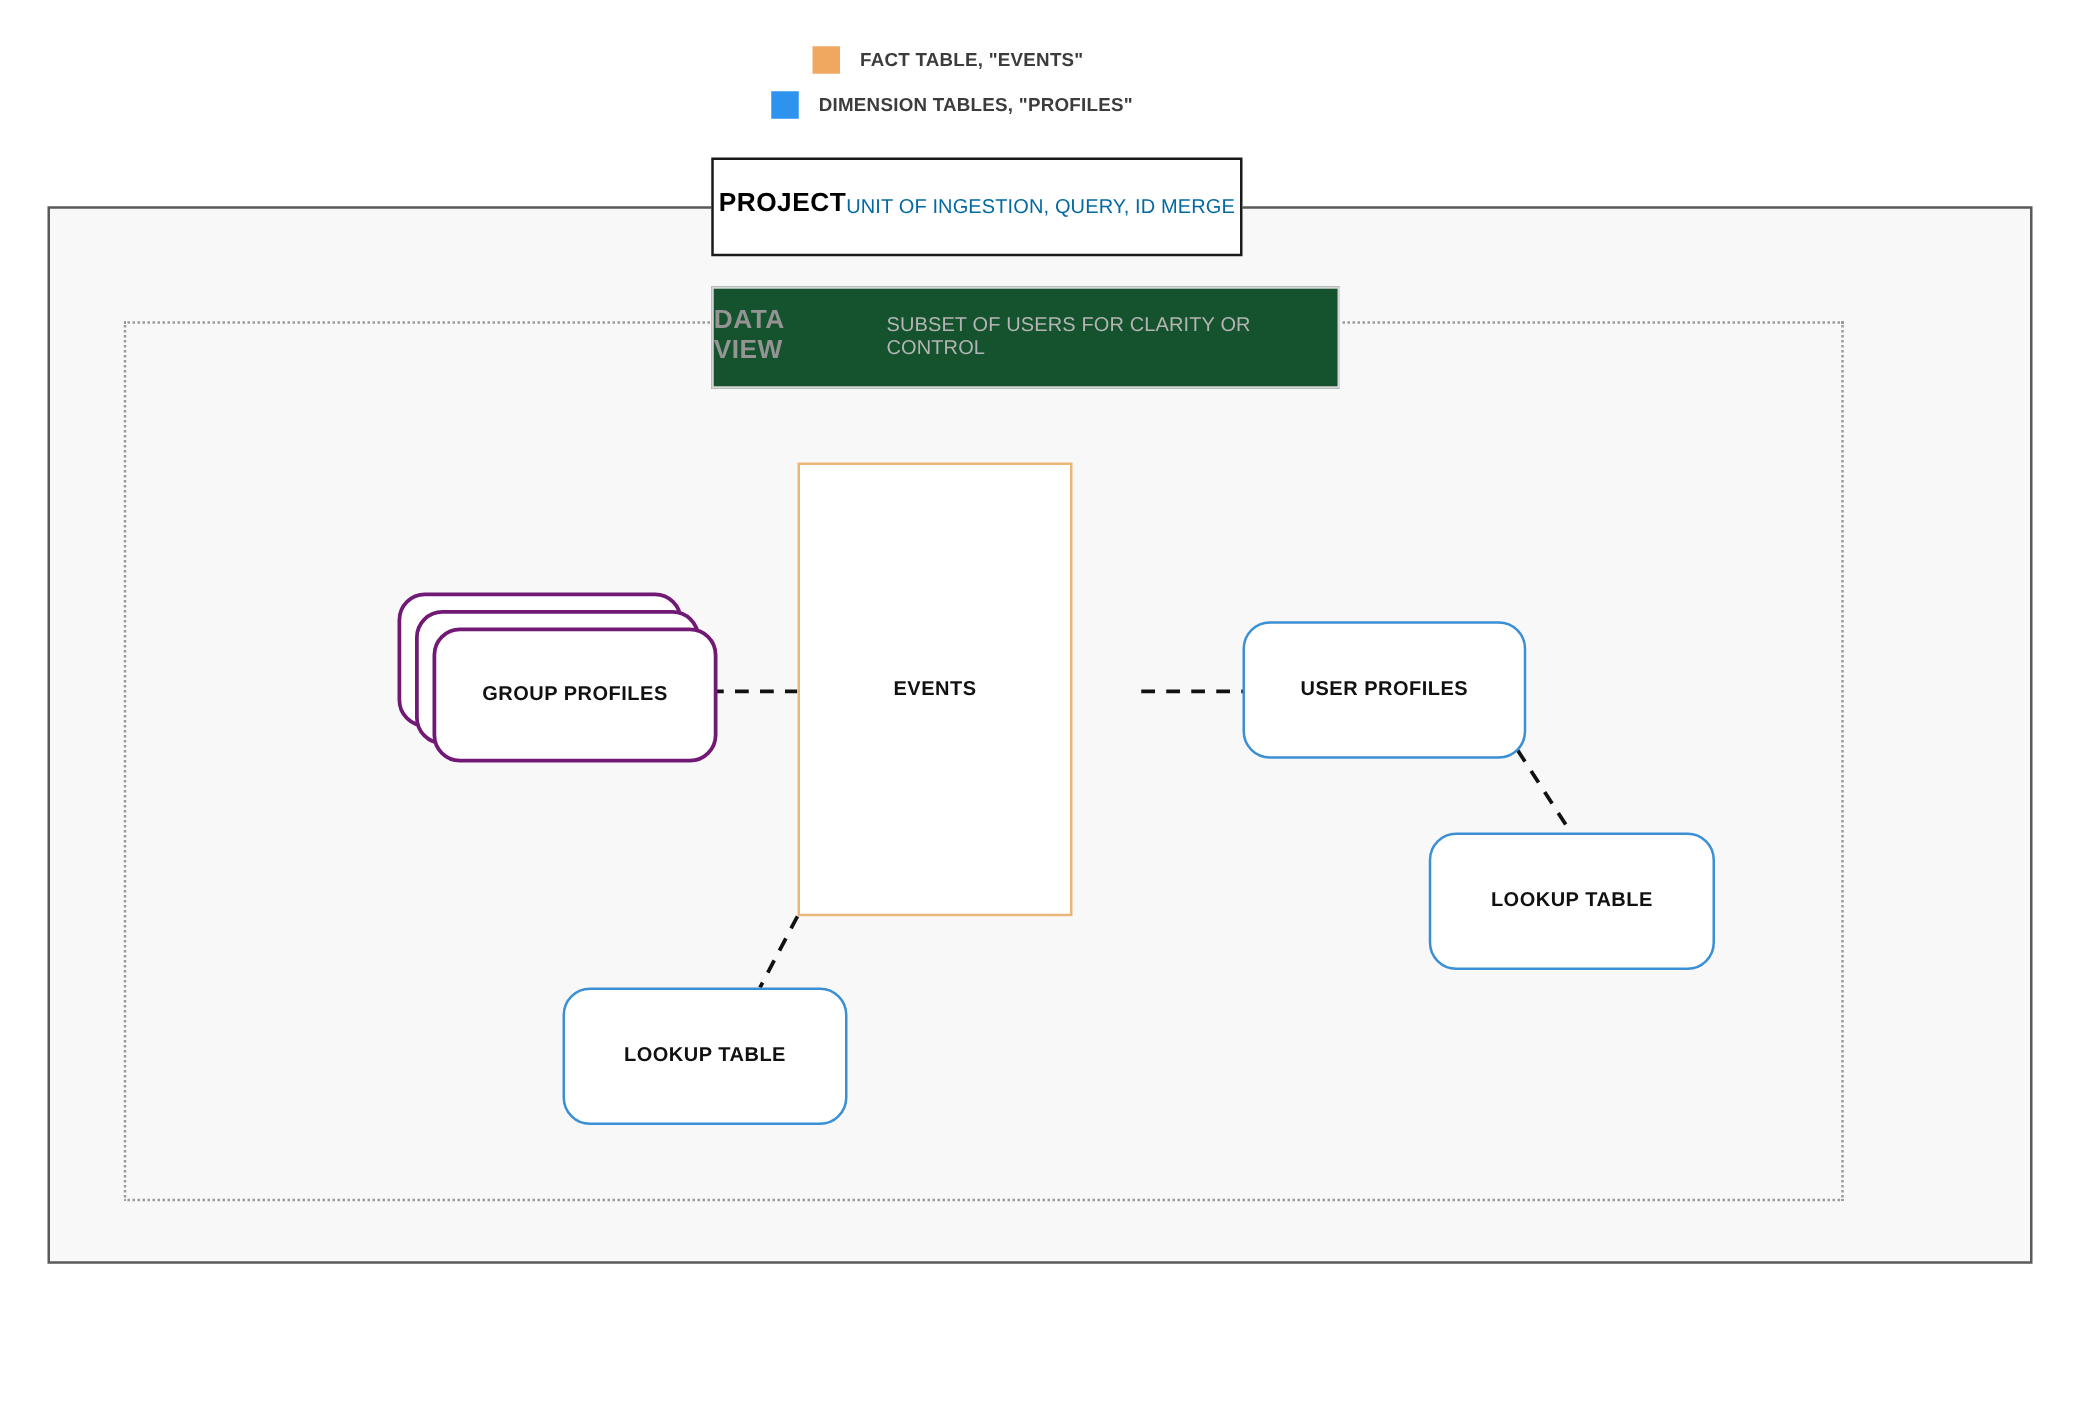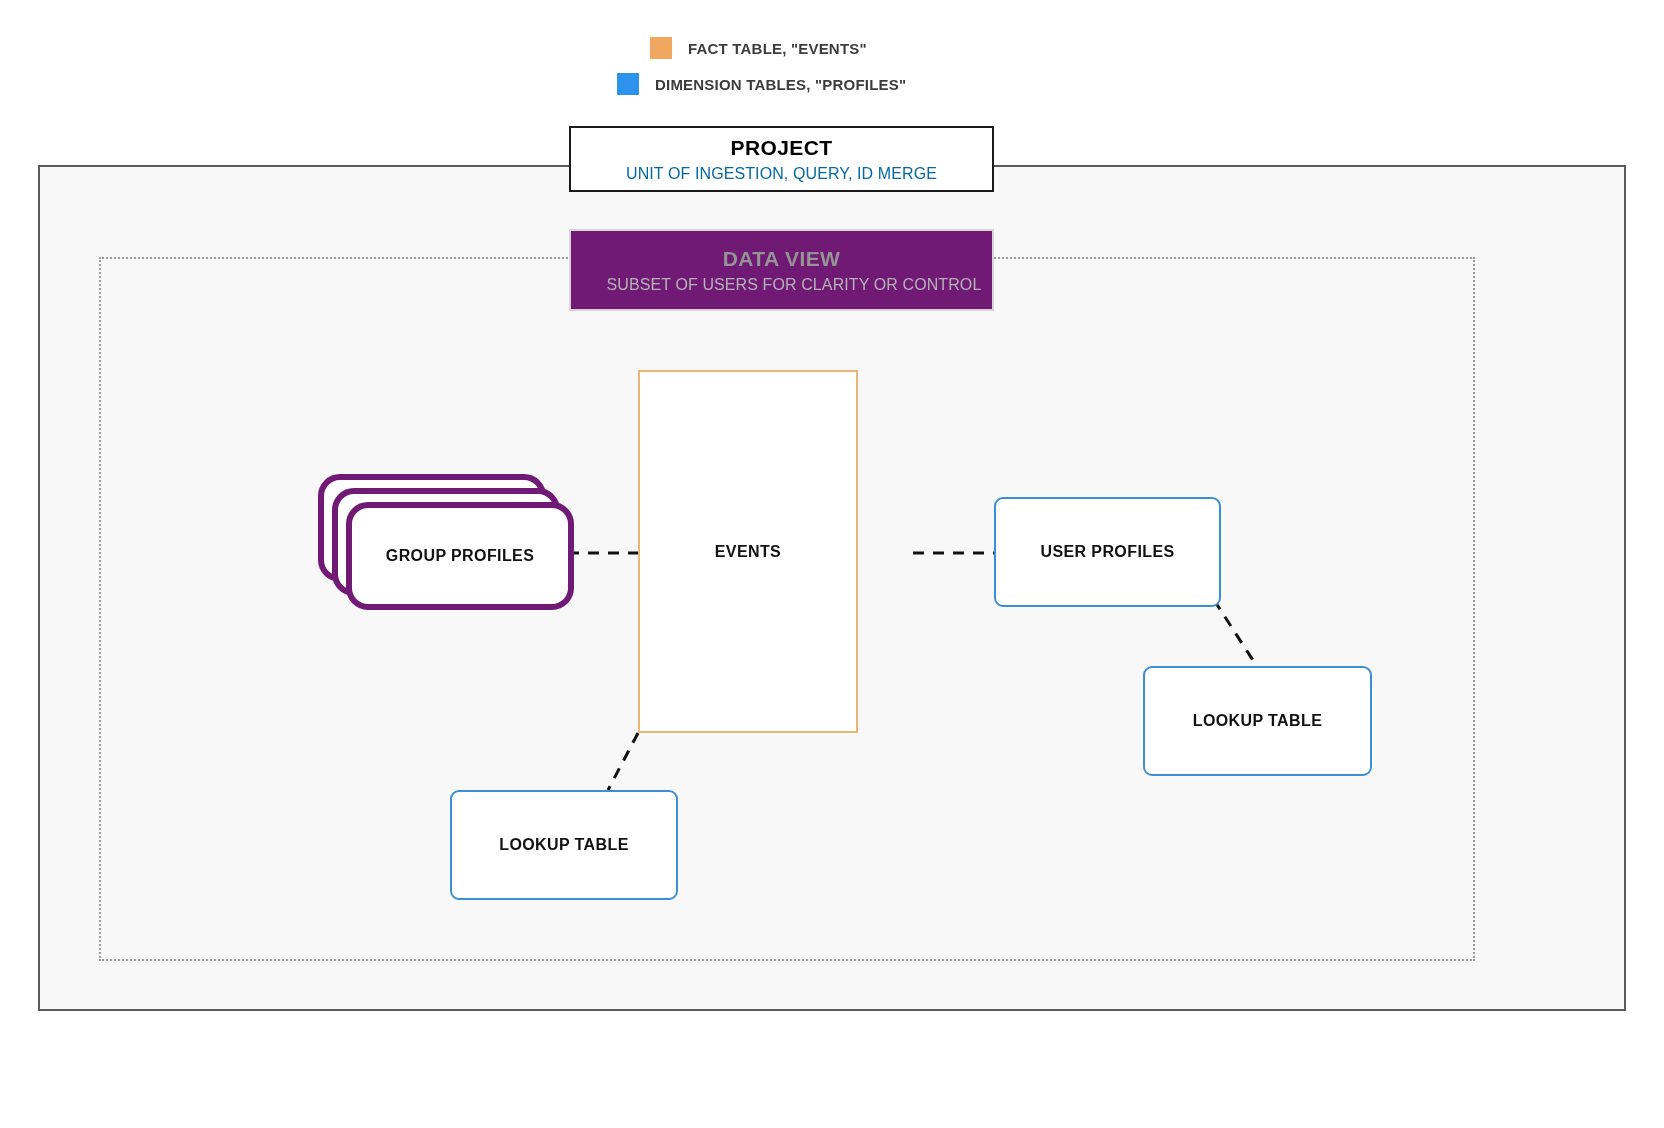--- a/index.html
+++ b/index.html
@@ -63,25 +63,25 @@
     height: 704px;
     border: 2px dotted #9a9a9a;
   }
 
   
   .project-box {
     position: absolute;
     left: 569px;
     top: 126px;
     width: 425px;
-    height: 66px;
+    height: 79px;
     background: #ffffff;
     border: 2px solid #1a1a1a;
     display: flex;
-    flex-direction: column;
+    flex-direction: row;
     align-items: center;
     justify-content: center;
   }
   .project-title {
     font-size: 21px;
     font-weight: bold;
     color: #000000;
     letter-spacing: 0.4px;
     margin-bottom: 5px;
   }
@@ -89,26 +89,26 @@
     font-size: 16px;
     color: #0369a1;
     letter-spacing: 0.1px;
   }
 
   
   .dataview-box {
     position: absolute;
     left: 569px;
     top: 229px;
-    width: 425px;
+    width: 503px;
     height: 82px;
-    background: #701a75;
+    background: #14532d;
     border: 2px solid #d6d6d6;
     display: flex;
-    flex-direction: column;
+    flex-direction: row;
     align-items: center;
     justify-content: center;
   }
   .dataview-title {
     font-size: 21px;
     font-weight: bold;
     color: #949494;
     letter-spacing: 0.4px;
     margin-bottom: 5px;
   }
@@ -137,21 +137,21 @@
     font-weight: bold;
     color: #111111;
     letter-spacing: 0.4px;
   }
 
   
   .card {
     position: absolute;
     background: #ffffff;
     border: 2px solid #3b8fd4;
-    border-radius: 9px;
+    border-radius: 22px;
     display: flex;
     align-items: center;
     justify-content: center;
   }
   .card-label {
     font-size: 16px;
     font-weight: bold;
     color: #111111;
     letter-spacing: 0.4px;
   }
@@ -162,21 +162,21 @@
     left: 318px;
     top: 474px;
     width: 256px;
     height: 136px;
   }
   .stack-card {
     position: absolute;
     width: 228px;
     height: 108px;
     background: #ffffff;
-    border: 6px solid #701a75;
+    border: 3px solid #701a75;
     border-radius: 22px;
     text-align: center;
   }
   .stack-card.s1 { left: 0px;  top: 0px;  }
   .stack-card.s2 { left: 14px; top: 14px; }
   .stack-card.s3 {
     left: 28px; top: 28px;
     display: flex;
     align-items: center;
     justify-content: center;

